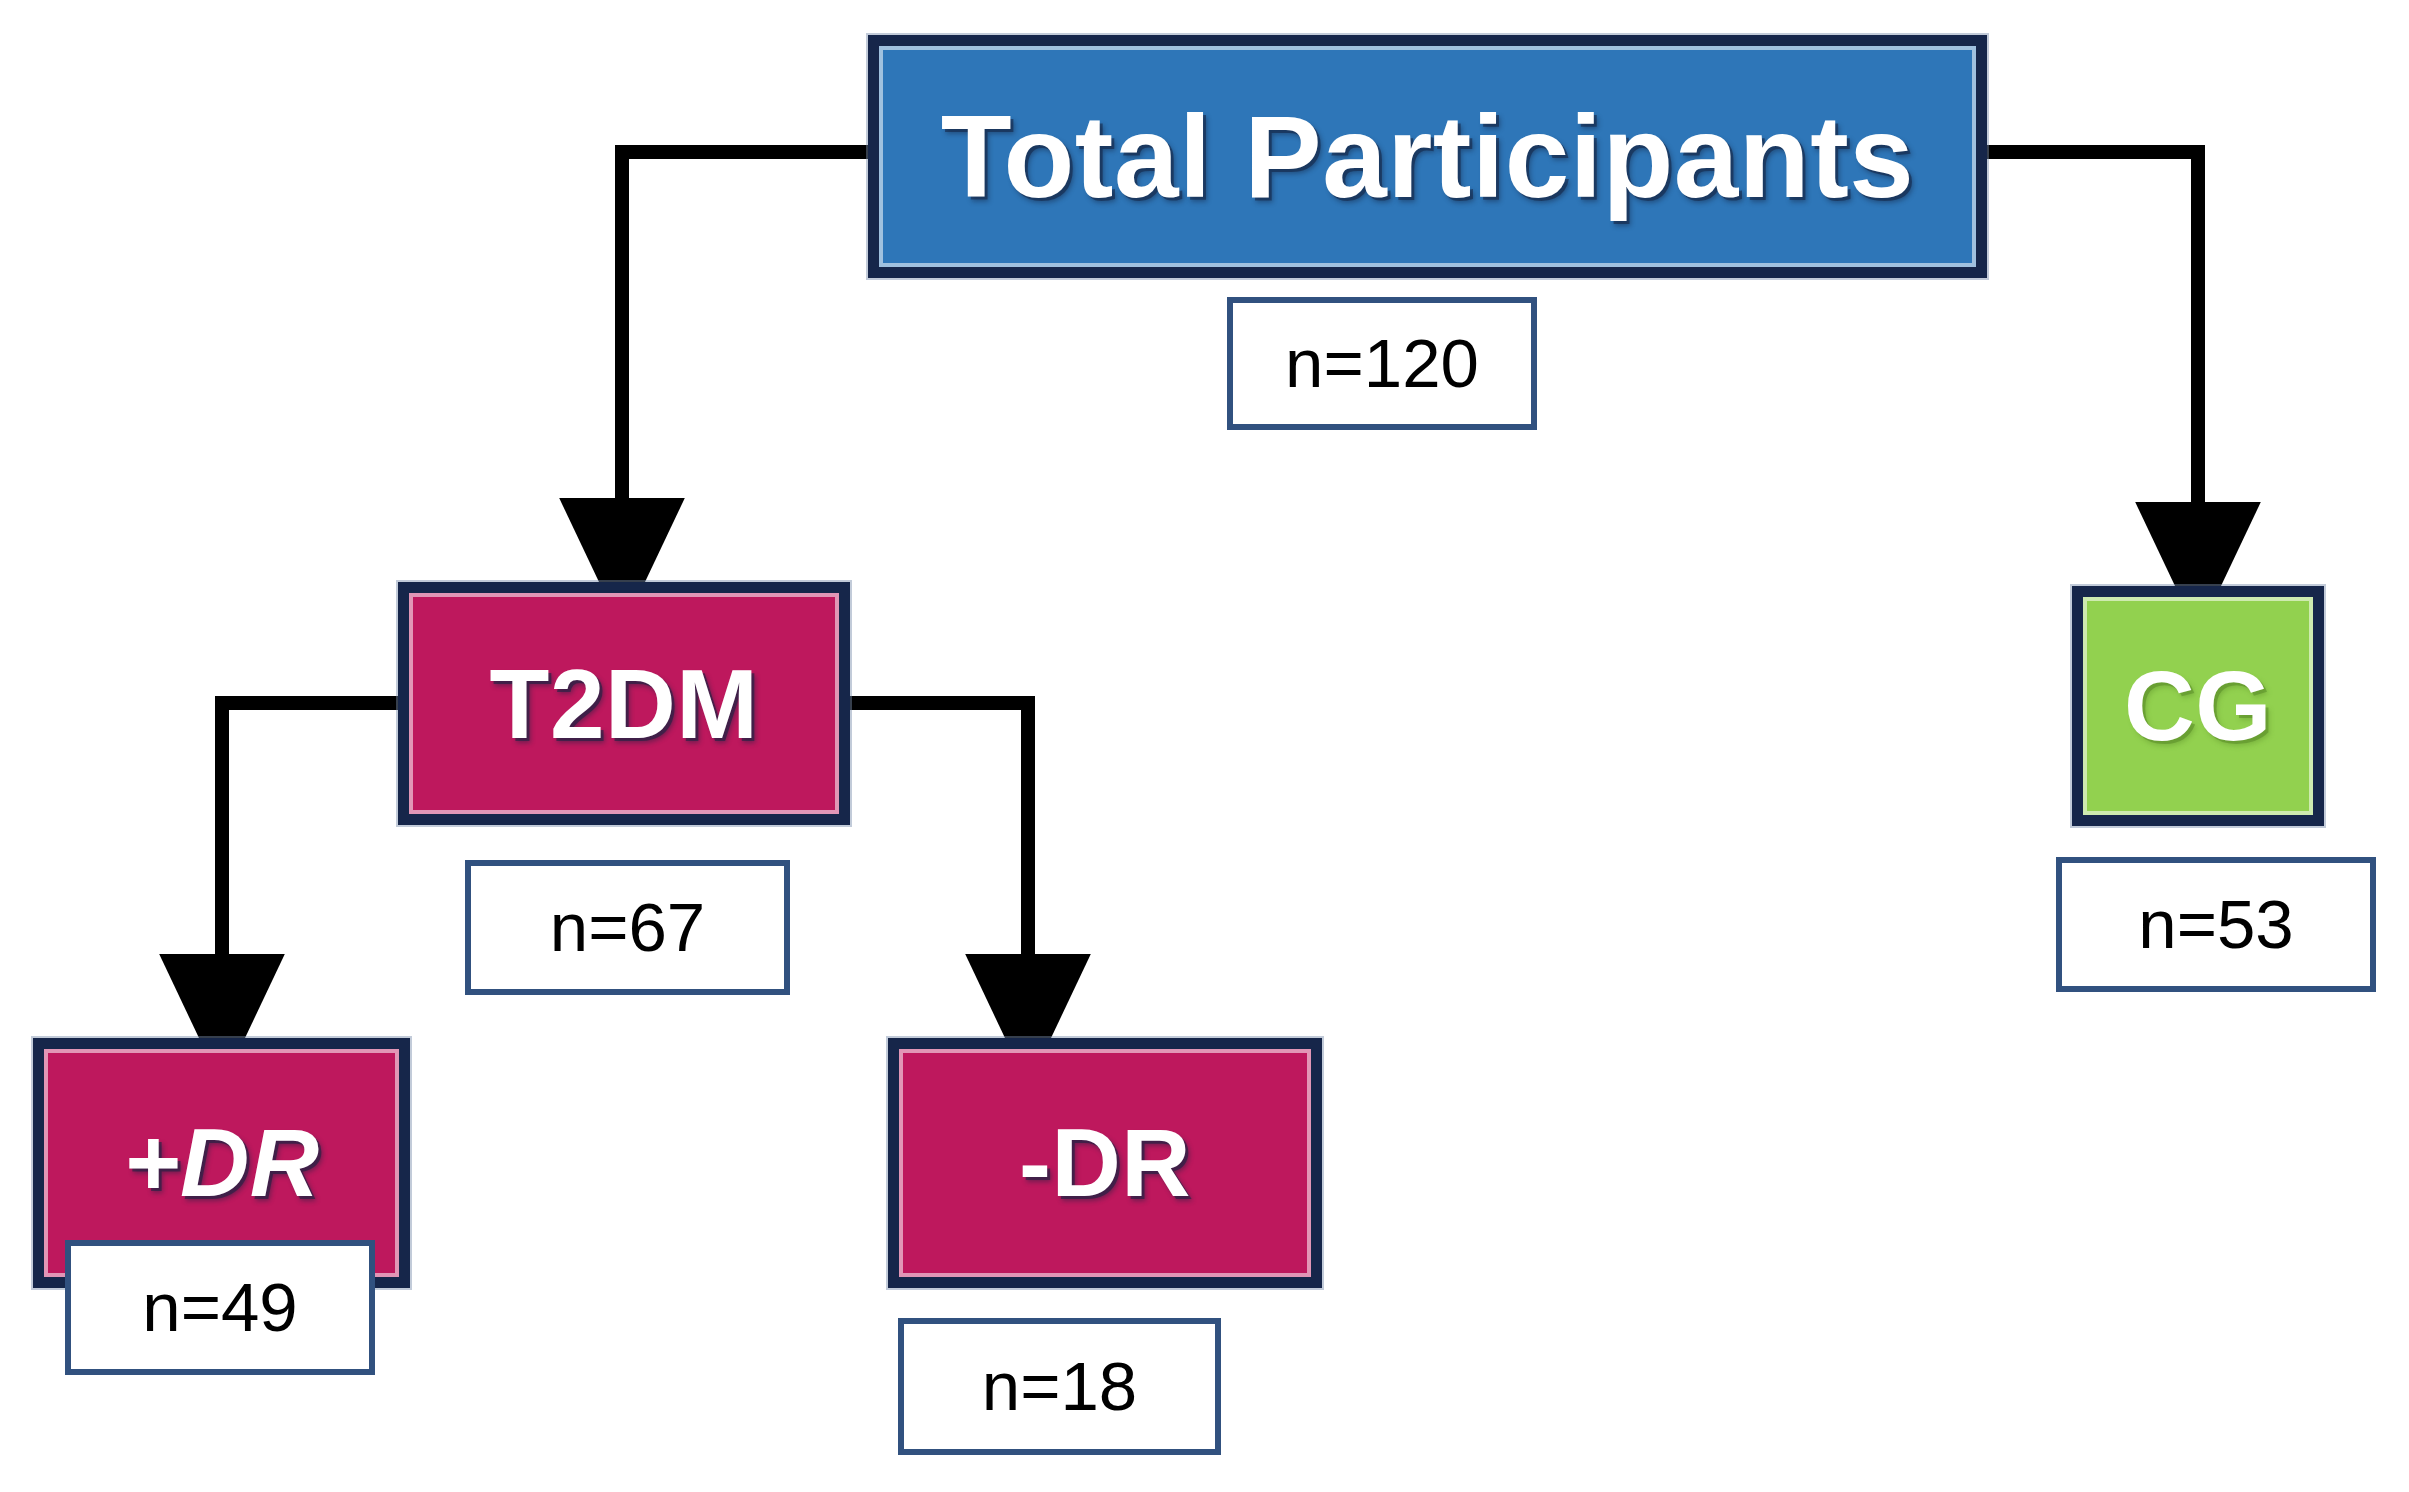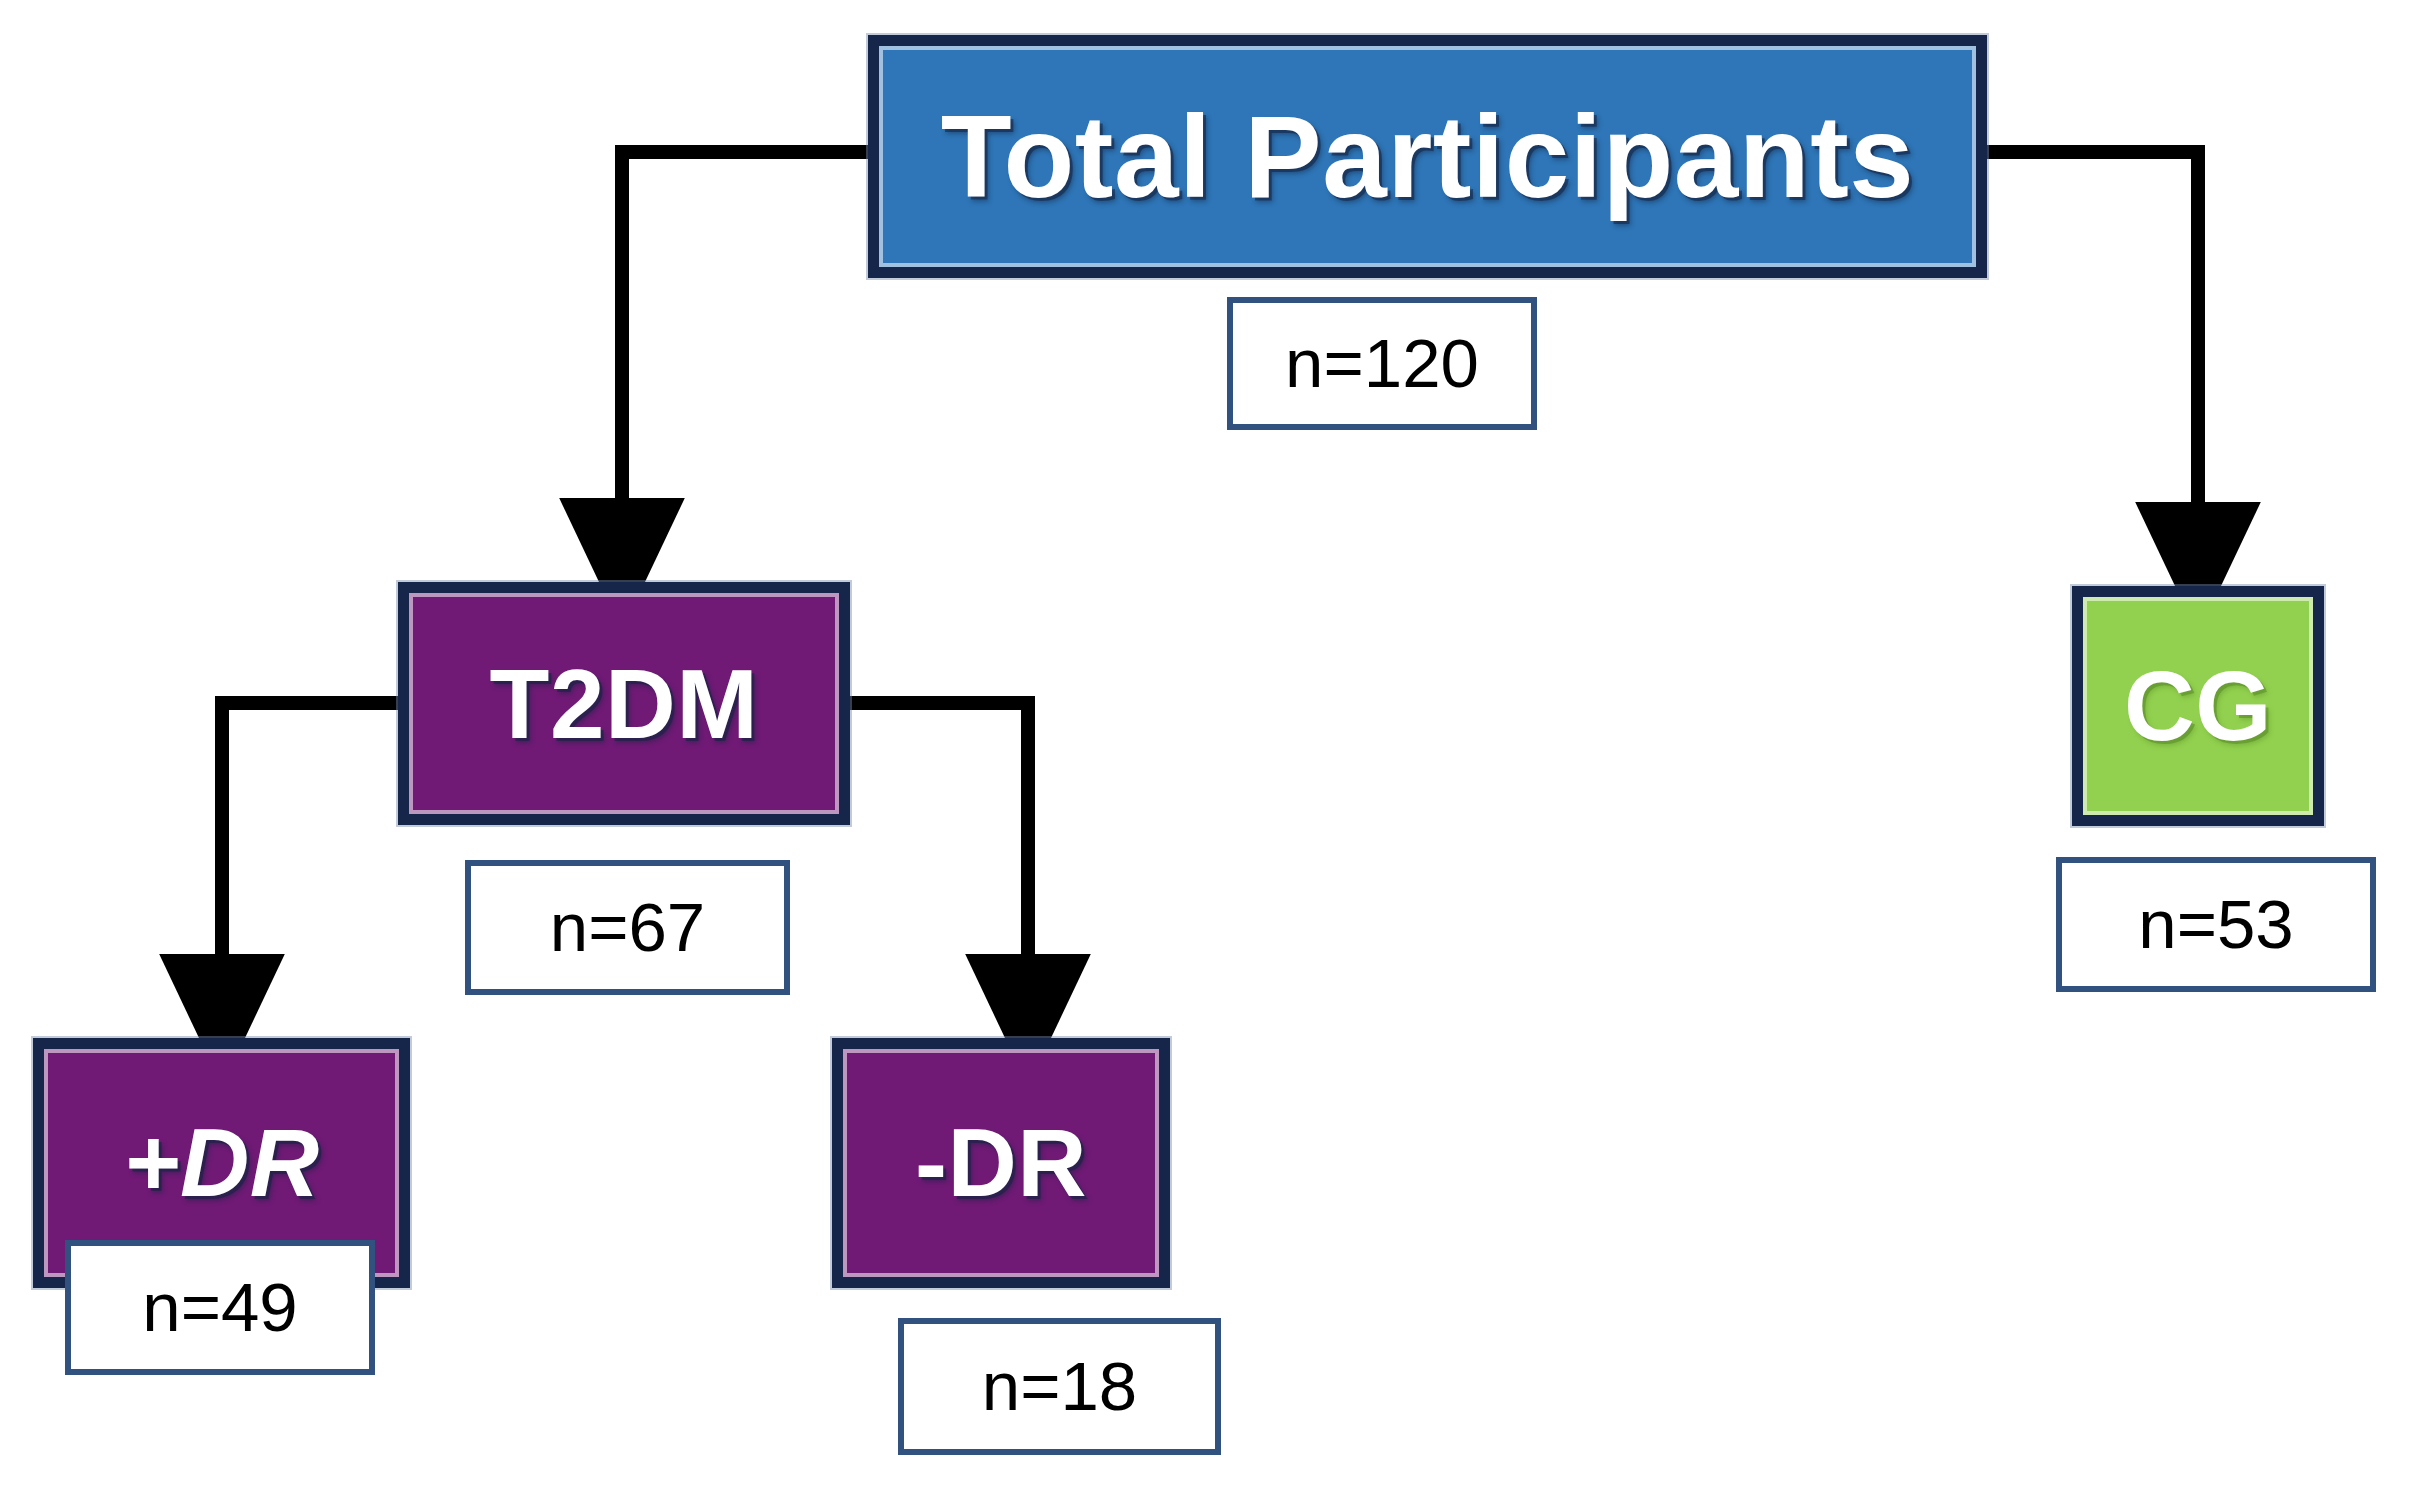--- a/index.html
+++ b/index.html
@@ -63,42 +63,42 @@
     top: 35px;
     width: 1119px;
     height: 243px;
     background: #2e76b8;
   }
   #node-total .inner { background: #2e76b8; }
   #node-total .label { font-size: 116px; }
 
   
   .node-gray { background: #8ba2bd; }
-  .node-gray .inner { background: #701a75; }
+  .node-gray .inner { background: #be185d; }
 
   #node-t2dm {
     left: 398px;
     top: 582px;
     width: 452px;
     height: 243px;
   }
   #node-t2dm .label { font-size: 98px; }
 
   #node-pdr {
     left: 33px;
     top: 1038px;
     width: 377px;
     height: 250px;
   }
   #node-pdr .label { font-size: 96px; font-style: italic; }
 
   #node-ndr {
-    left: 832px;
+    left: 888px;
     top: 1038px;
-    width: 338px;
+    width: 434px;
     height: 250px;
     text-align: center;
   }
   #node-ndr .label { font-size: 96px; }
 
   
   #node-cg {
     left: 2072px;
     top: 586px;
     width: 252px;

